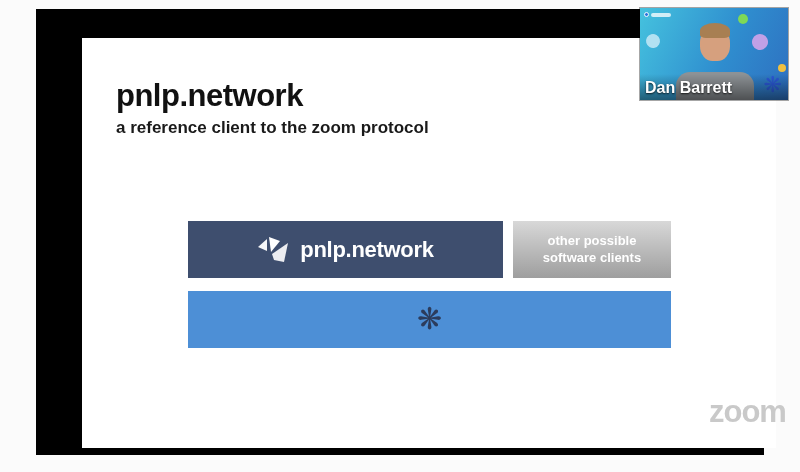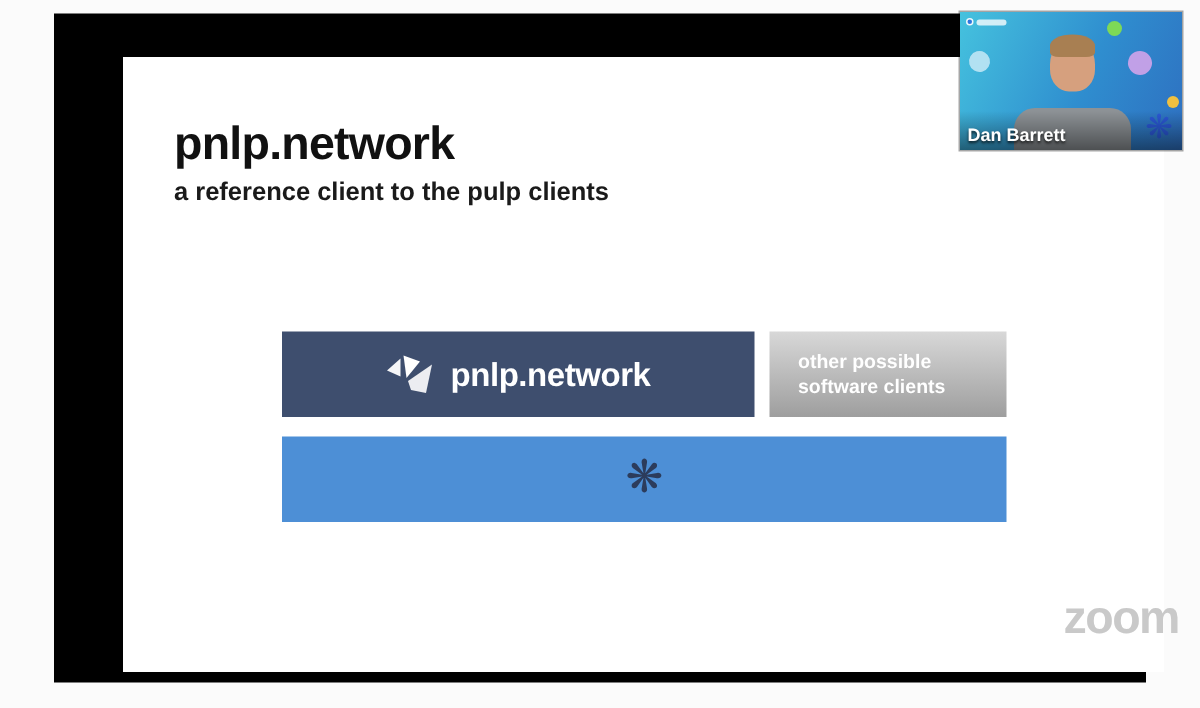--- a/index.html
+++ b/index.html
@@ -48,21 +48,21 @@
     gap:11px;
   }
   .client-box .label{color:#fff;font-size:22px;font-weight:bold;letter-spacing:-0.3px;}
   .pnlp-logo{width:32px;height:28px;flex:0 0 auto;}
 
   .other-box{
     left:431px;top:183px;width:158px;height:57px;
     background:linear-gradient(to bottom,var(--other-box-top),var(--other-box-bottom));
   }
   .other-box .label{
-    color:#fff;font-size:13px;font-weight:bold;
+    color:#fff;font-size:13px;font-weight:bold;text-align:center;
     line-height:1.3;width:120px;
   }
 
   .protocol-box{
     left:106px;top:253px;width:483px;height:57px;
     background:var(--protocol-box-bg);
     gap:10px;
   }
   .protocol-box .label{color:#fff;font-size:22px;font-weight:bold;letter-spacing:-0.3px;}
   .protocol-icon{
@@ -98,21 +98,21 @@
   .torso{
     position:absolute;left:36px;bottom:-4px;width:78px;height:32px;
     background:#8d9296;border-radius:14px 14px 0 0;
   }
   .webcam-bottom-shade{
     position:absolute;left:0;bottom:0;width:100%;height:26px;
     background:linear-gradient(to top,rgba(0,0,0,.45),rgba(0,0,0,0));
   }
   .participant-name{
     position:absolute;left:5px;bottom:3px;color:#fff;
-    font-size:12px;font-weight:bold;text-shadow:0 1px 2px rgba(0,0,0,.8);
+    font-size:16px;font-weight:bold;text-shadow:0 1px 2px rgba(0,0,0,.8);
   }
   .stream-brand-logo{
     position:absolute;left:4px;top:4px;display:flex;align-items:center;gap:2px;opacity:.9;
   }
   .stream-brand-logo .dot{width:5px;height:5px;border-radius:50%;background:#2b6fe0;border:1px solid #fff;}
   .stream-brand-logo .bar{width:20px;height:4px;border-radius:2px;background:rgba(255,255,255,.85);}
 
   
   .zoom-watermark{
     position:absolute;left:695px;top:394px;
@@ -120,21 +120,21 @@
     color:#c7c7c7;opacity:.95;margin-left:14px;
   }
 </style>
 </head>
 <body>
 
 <div class="screen-frame">
   <div class="slide">
 
     <div class="slide-title">pnlp.network</div>
-    <div class="slide-subtitle">a reference client to the pulp clients</div>
+    <div class="slide-subtitle">a reference client to the zoom protocol</div>
 
     <div class="box client-box">
       <svg class="pnlp-logo" viewBox="0 0 32 28" aria-hidden="true">
         <polygon points="1,11 10,3 10,15" fill="#ffffff" opacity="0.95"></polygon>
         <polygon points="12,1 23,5 14,16" fill="#ffffff"></polygon>
         <polygon points="15,18 31,7 27,26 17,24" fill="#ffffff" opacity="0.9"></polygon>
       </svg>
       <span class="label">pnlp.network</span>
     </div>
 

